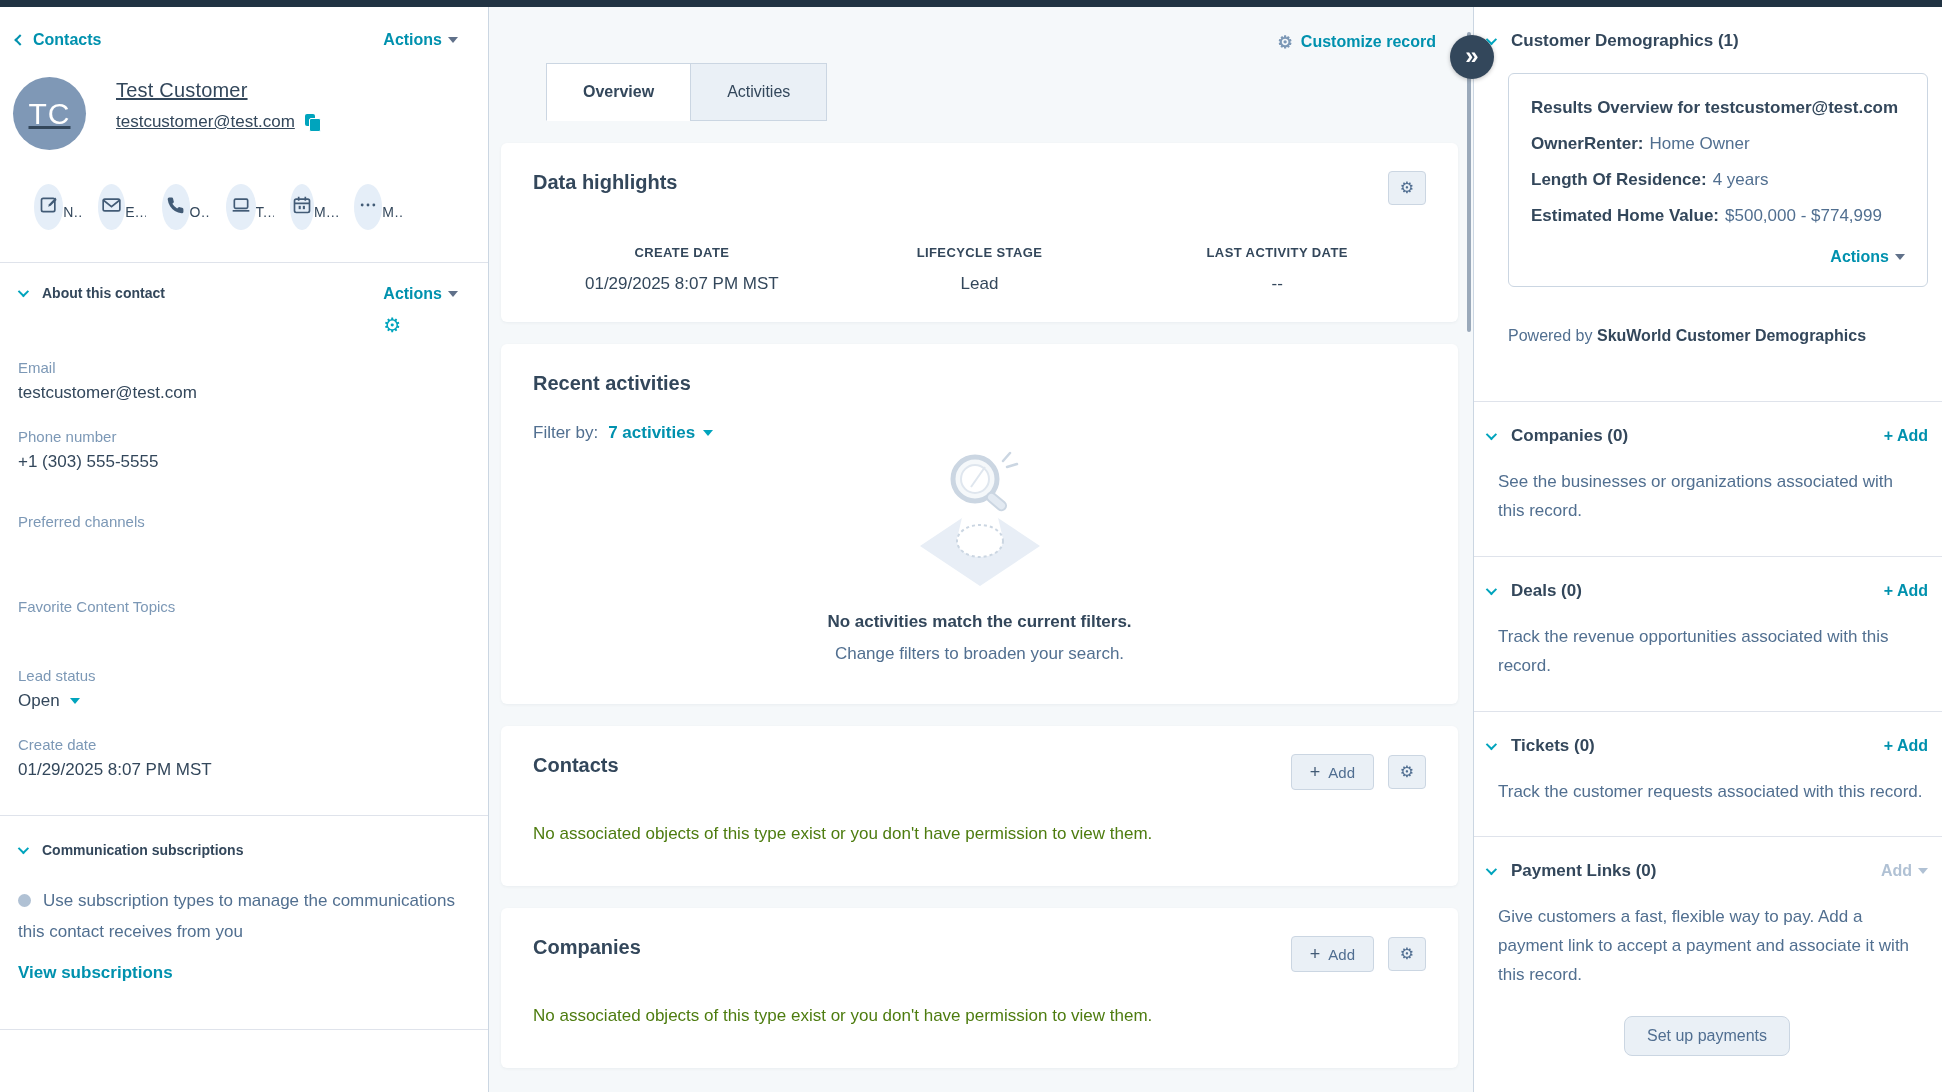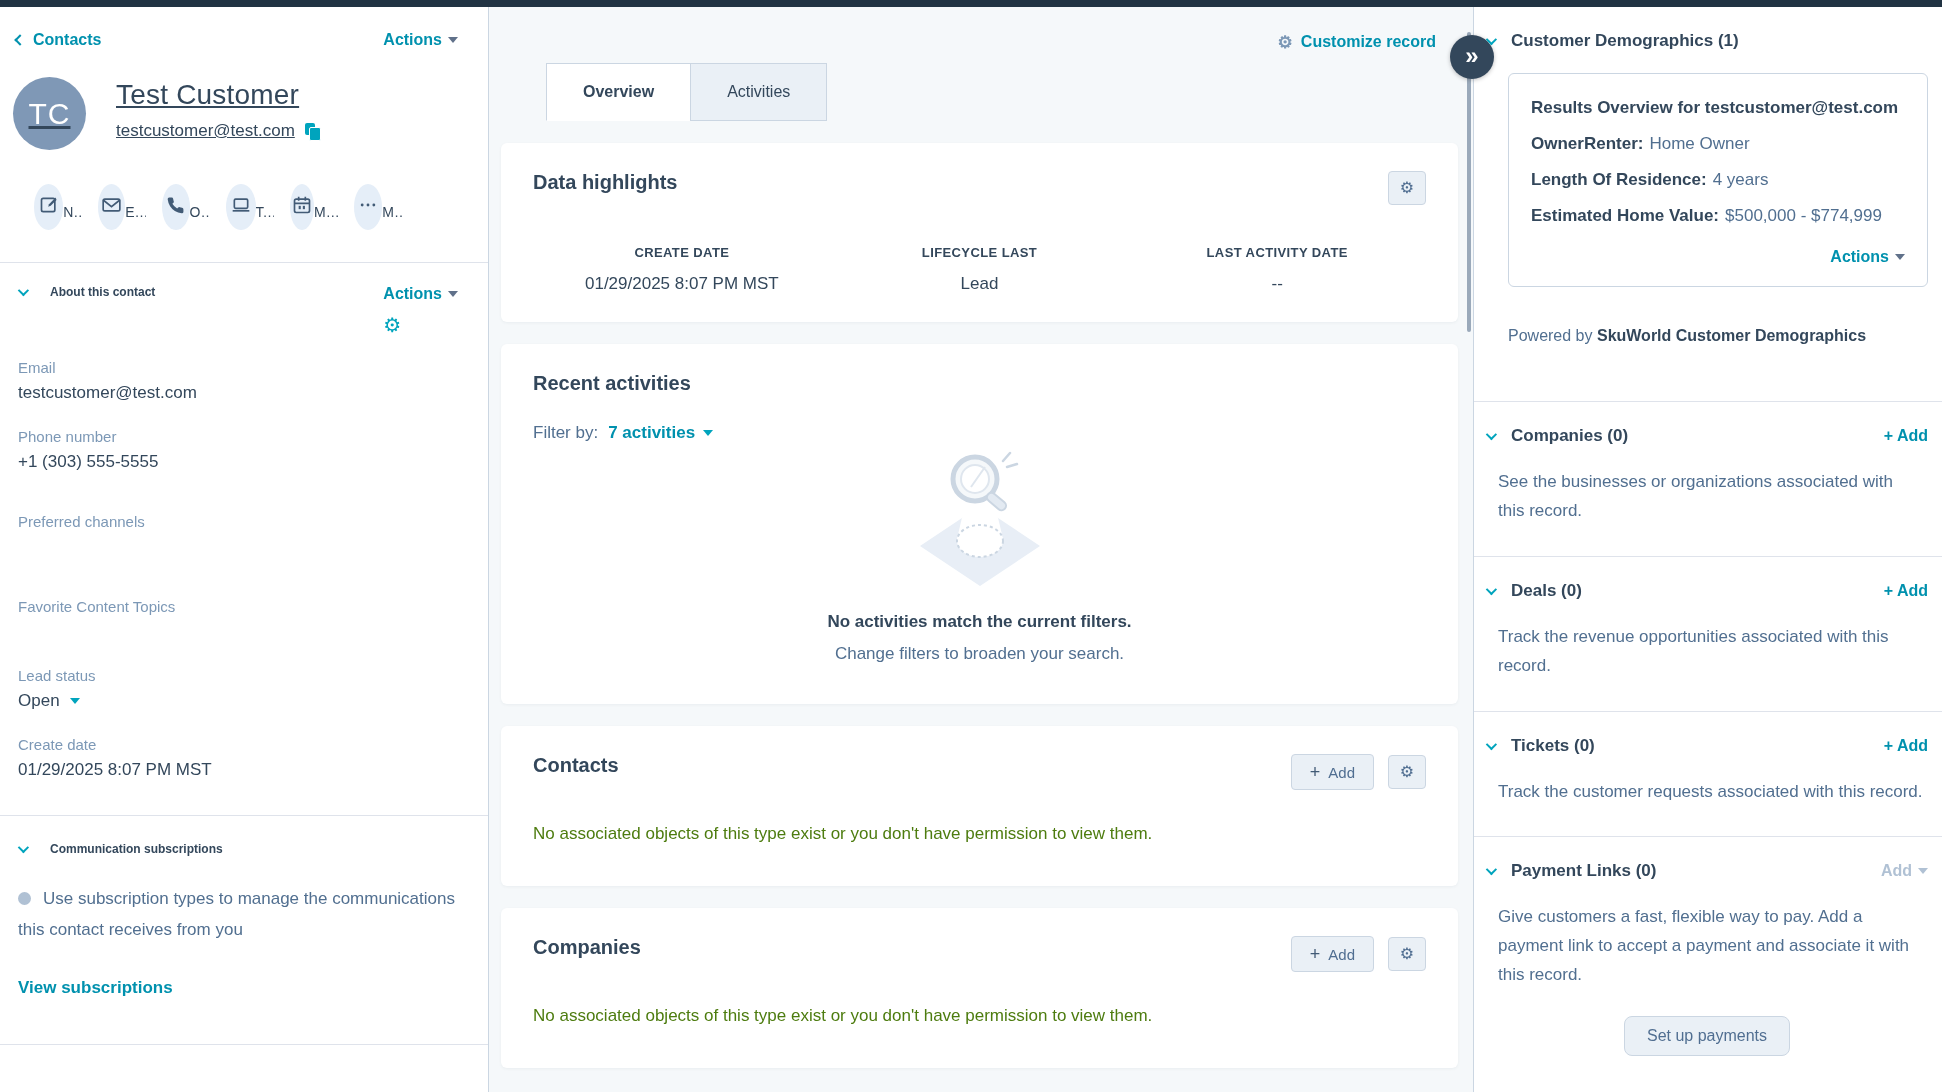--- a/index.html
+++ b/index.html
@@ -27,53 +27,53 @@
   .caret-teal { border-top-color:#00a4bd; }
   .caret-gray { border-top-color:#b0c1d4; }
   .actions-link { color:#0091ae; font-weight:bold; font-size:16px; cursor:pointer; display:inline-flex; align-items:center; }
 
   .profile { display:flex; align-items:flex-start; margin-top:28px; padding:0 18px 0 13px;text-decoration:underline; }
   .avatar {
     width:73px; height:73px; border-radius:50%; background:#7f98b6; color:#fff;
     display:flex; align-items:center; justify-content:center; font-size:30px; font-weight:normal; letter-spacing:1px; flex:none;
   }
   .profile-info { margin-left:30px; padding-top:2px; }
-  .profile-name { font-size:28px; font-weight:500; color:#33475b; letter-spacing:0.2px; }
+  .profile-name { font-size:20px; font-weight:500; color:#33475b; letter-spacing:0.2px; }
   .profile-email { margin-top:10px; font-size:17px; color:#33475b; display:flex; align-items:center; gap:10px; }
   .copy-icon { position:relative; width:15px; height:17px; display:inline-block; cursor:pointer; }
   .copy-icon::before, .copy-icon::after { content:""; position:absolute; width:10px; height:12px; border-radius:2px; }
   .copy-icon::before { left:0; top:0; background:#00a4bd; }
   .copy-icon::after  { left:4px; top:4px; background:#00a4bd; border:1.5px solid #fff; }
 
   .quick-actions { display:flex; gap:16px; margin:34px 0 0 34px; }
   .qa { display:flex; flex-direction:row; align-items:center; width:48px; cursor:pointer; }
   .qa-circle { width:46px; height:46px; border-radius:50%; background:#e5eef8; display:flex; align-items:center; justify-content:center; }
   .qa-label { margin-top:9px; font-size:14px; color:#33475b; white-space:nowrap; max-width:56px; overflow:hidden; text-overflow:ellipsis; }
   .qa svg { stroke:#425b76; fill:none; stroke-width:2; }
 
   .divider { border-top:1px solid #dfe3eb; }
   .lc-divider { margin-top:32px; }
 
   .section-head { display:flex; align-items:flex-start; justify-content:space-between; padding:22px 30px 0 18px; }
-  .section-title { display:flex; align-items:center; gap:24px; font-weight:bold; font-size:12px; color:#33475b; cursor:pointer; }
+  .section-title { display:flex; align-items:center; gap:16px; font-weight:bold; font-size:14px; color:#33475b; cursor:pointer; }
   .section-title .chev-down { color:#00a4bd; }
   .sec-right { display:flex; flex-direction:column; align-items:flex-start; gap:12px; }
   .gear { color:#00a4bd; font-size:20px; line-height:1; cursor:pointer; }
   .gear-gray { color:#7c98b6; font-size:17px; }
   .gear-navy { color:#506e91; font-size:16px; }
 
   .field { padding:0 18px; margin-top:24px; }
   .field-label { color:#7c98b6; font-size:15px; }
   .field-value { color:#33475b; font-size:17px; margin-top:6px; min-height:22px; display:flex; align-items:center; }
   .field-gap { margin-top:40px; }
   .lead-caret { margin-left:10px; }
 
   .subs-desc { padding:0 18px; margin-top:28px; font-size:17px; color:#516f90; line-height:1.8; position:relative; }
   .subs-dot { display:inline-block; width:13px; height:13px; border-radius:50%; background:#b0c1d4; margin-right:12px; vertical-align:-1px; }
-  .view-subs { display:block; padding:0 18px; margin-top:33px; color:#0091ae; font-weight:bold; font-size:17px; cursor:pointer; }
+  .view-subs { display:block; padding:0 18px; margin-top:16px; color:#0091ae; font-weight:bold; font-size:17px; cursor:pointer; }
 
   
   .mid-col { flex:1; background:#f5f8fa; position:relative; padding:0 15px 0 12px; overflow:hidden; }
   .mid-top { display:flex; justify-content:flex-end; align-items:center; margin:26px 22px 0 0; gap:8px; }
   .customize { color:#0091ae; font-weight:bold; font-size:16px; cursor:pointer; display:flex; align-items:center; gap:8px; }
   .tabs { display:flex; margin:12px 0 0 46px; }
   .tab {
     height:58px; padding:0 36px; display:flex; align-items:center; font-size:16px;
     border:1px solid #cbd6e2; background:#eaf0f6; color:#33475b; cursor:pointer; margin-left:-1px;
   }
@@ -308,21 +308,21 @@
         <div class="icon-btn">
           <span class="gear gear-navy">⚙</span>
         </div>
       </div>
       <div class="hl-grid">
         <div class="hl-cell">
           <div class="hl-label">CREATE DATE</div>
           <div class="hl-value">01/29/2025 8:07 PM MST</div>
         </div>
         <div class="hl-cell">
-          <div class="hl-label">LIFECYCLE LAST</div>
+          <div class="hl-label">LIFECYCLE STAGE</div>
           <div class="hl-value">Lead</div>
         </div>
         <div class="hl-cell">
           <div class="hl-label">LAST ACTIVITY DATE</div>
           <div class="hl-value">--</div>
         </div>
       </div>
     </section>
 
     <section class="card" style="padding-bottom:40px;">

